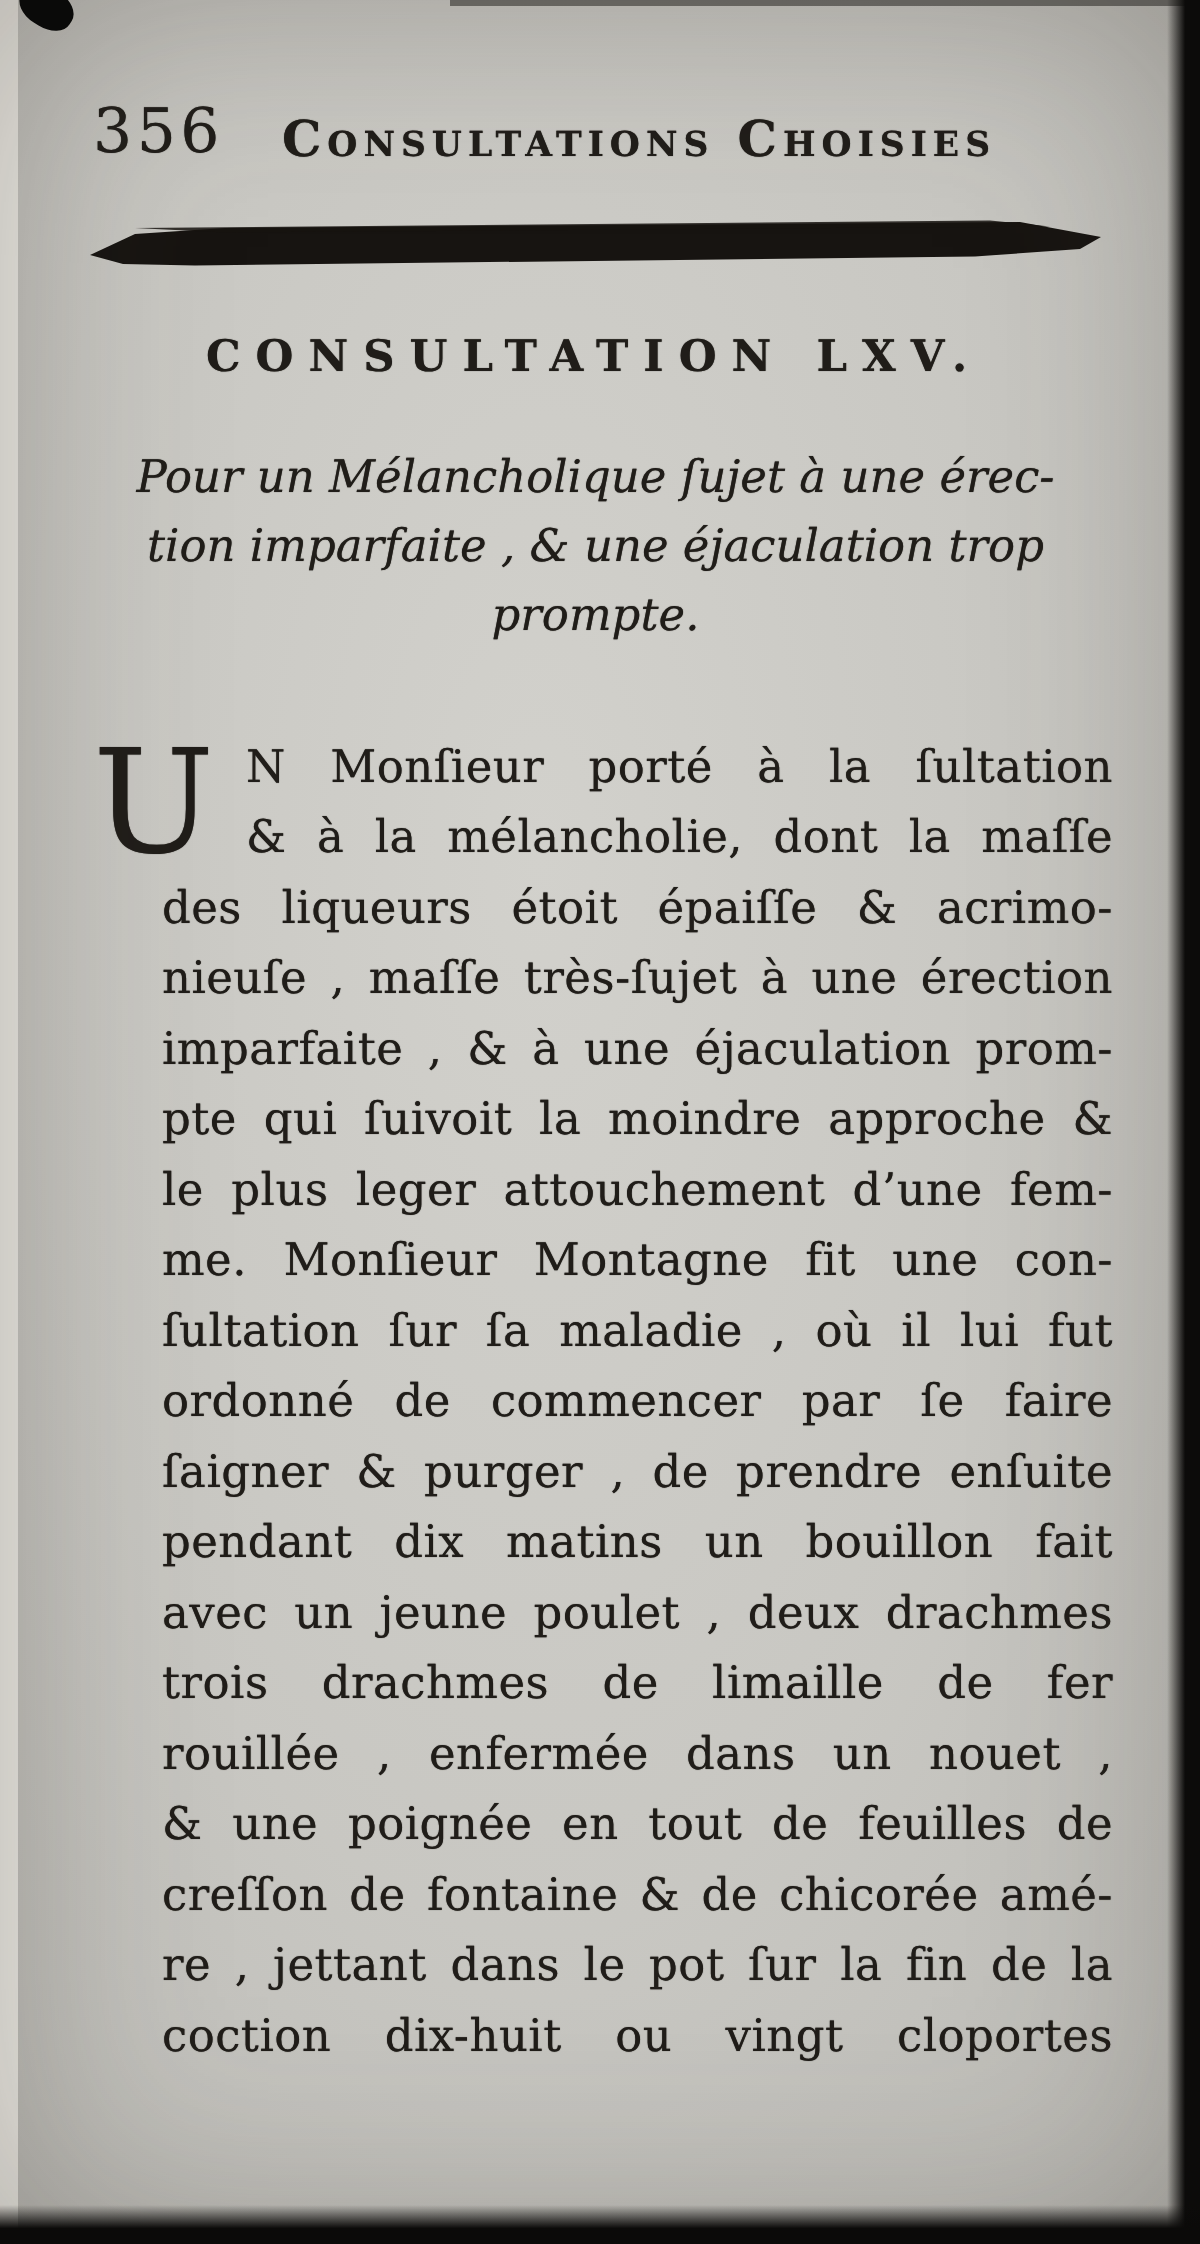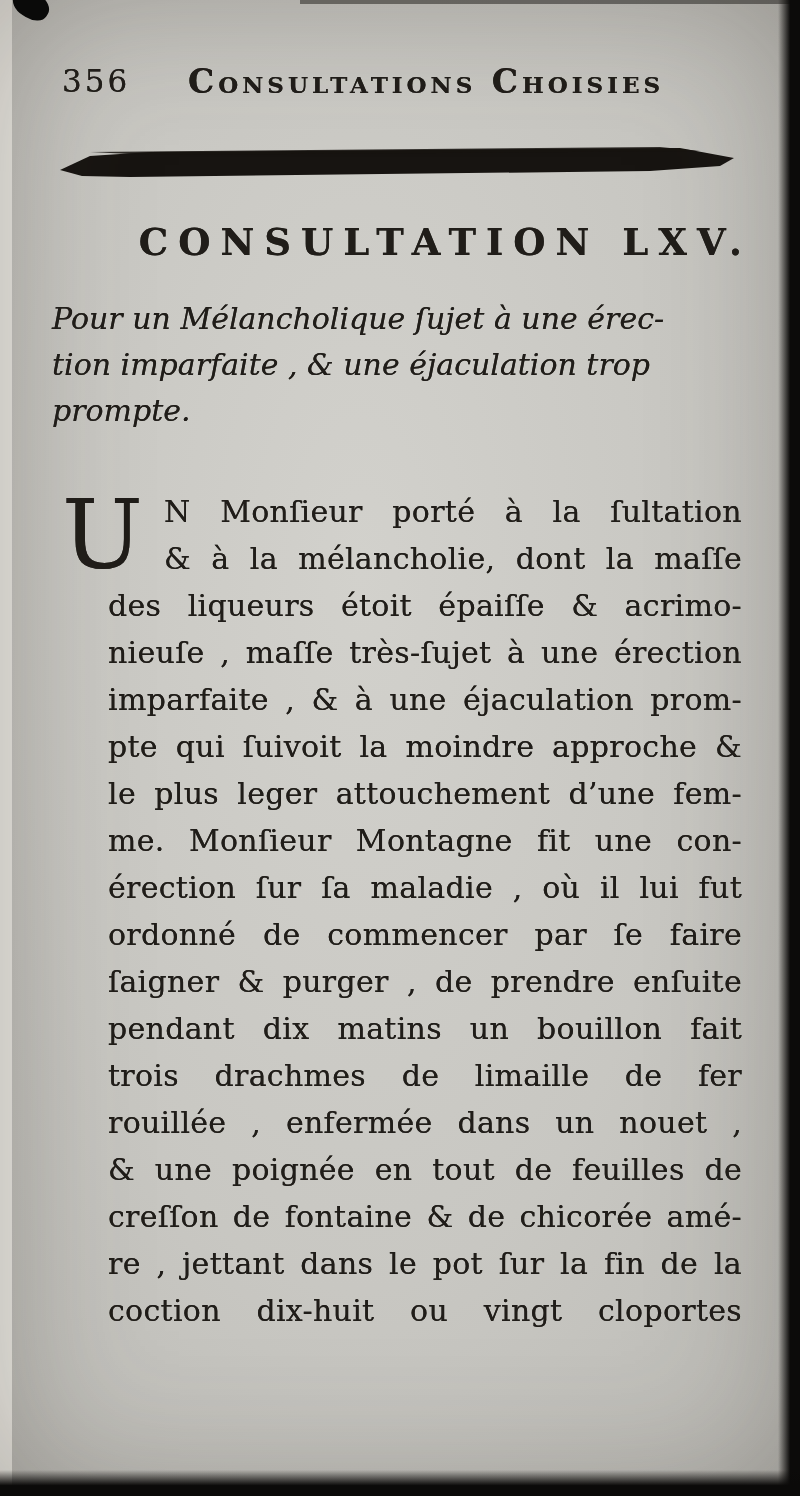--- a/index.html
+++ b/index.html
@@ -42,44 +42,45 @@
   }
   .corner-mark {
     position: absolute; left: 12px; top: -8px; width: 38px; height: 26px;
     background: #0a0a09; transform: rotate(32deg); border-radius: 45%;
     z-index: 6;
   }
   
   .header { position: absolute; top: 58px; left: 62px; right: 70px; height: 46px; }
   .page-num {
     position: absolute; left: 0; top: 5px;
-    font-size: 31px; letter-spacing: 3px;
+    font-size: 41px; letter-spacing: 3px;
   }
   .running-header {
-    position: absolute; left: 60px; right: 0; top: 4px;
+    position: absolute; left: 60px; right: 0; top: 15px;
     text-align: center;
     font-variant: small-caps;
     font-weight: bold;
     font-size: 33px;
     letter-spacing: 4px;
   }
   
   .rule { position: absolute; top: 146px; left: 60px; width: 676px; height: 42px; }
   
   .title {
     position: absolute; top: 220px; left: 40px; right: 48px;
-    text-align: right;
-    font-size: 37px;
+    text-align: center;
+    font-size: 29px;
     font-weight: bold;
     letter-spacing: 10px;
     white-space: nowrap;
   }
   
   .subtitle {
     position: absolute; top: 296px; left: 52px; right: 58px;
+    text-align: center;
     font-style: italic;
     font-size: 30px;
     line-height: 46px;
   }
   
   .extrait {
     position: absolute; top: 444px; left: 0; right: 10px;
     text-align: center;
     font-size: 31px;
     font-weight: bold;
@@ -138,24 +139,25 @@
   <div class="bodytext">
     <span class="dropcap">U</span>
     <div class="bline indent">N Monſieur porté à la ſultation</div>
     <div class="bline indent">&amp; à la mélancholie, dont la maſſe</div>
     <div class="bline">des liqueurs étoit épaiſſe &amp; acrimo-</div>
     <div class="bline">nieuſe , maſſe très-ſujet à une érection</div>
     <div class="bline">imparfaite , &amp; à une éjaculation prom-</div>
     <div class="bline">pte qui ſuivoit la moindre approche &amp;</div>
     <div class="bline">le plus leger attouchement d’une fem-</div>
     <div class="bline">me. Monſieur Montagne fit une con-</div>
-    <div class="bline">érection ſur ſa maladie , où il lui fut</div>
+    <div class="bline">ſultation ſur ſa maladie , où il lui fut</div>
     <div class="bline">ordonné de commencer par ſe faire</div>
     <div class="bline">ſaigner &amp; purger , de prendre enſuite</div>
     <div class="bline">pendant dix matins un bouillon fait</div>
+    <div class="bline">avec un jeune poulet , deux drachmes</div>
     <div class="bline">trois drachmes de limaille de fer</div>
     <div class="bline">rouillée , enfermée dans un nouet ,</div>
     <div class="bline">&amp; une poignée en tout de feuilles de</div>
     <div class="bline">creſſon de fontaine &amp; de chicorée amé-</div>
     <div class="bline">re , jettant dans le pot ſur la fin de la</div>
     <div class="bline">coction dix-huit ou vingt cloportes</div>
   </div>
 
   <div class="edge-right"></div>
   <div class="edge-bottom"></div>

